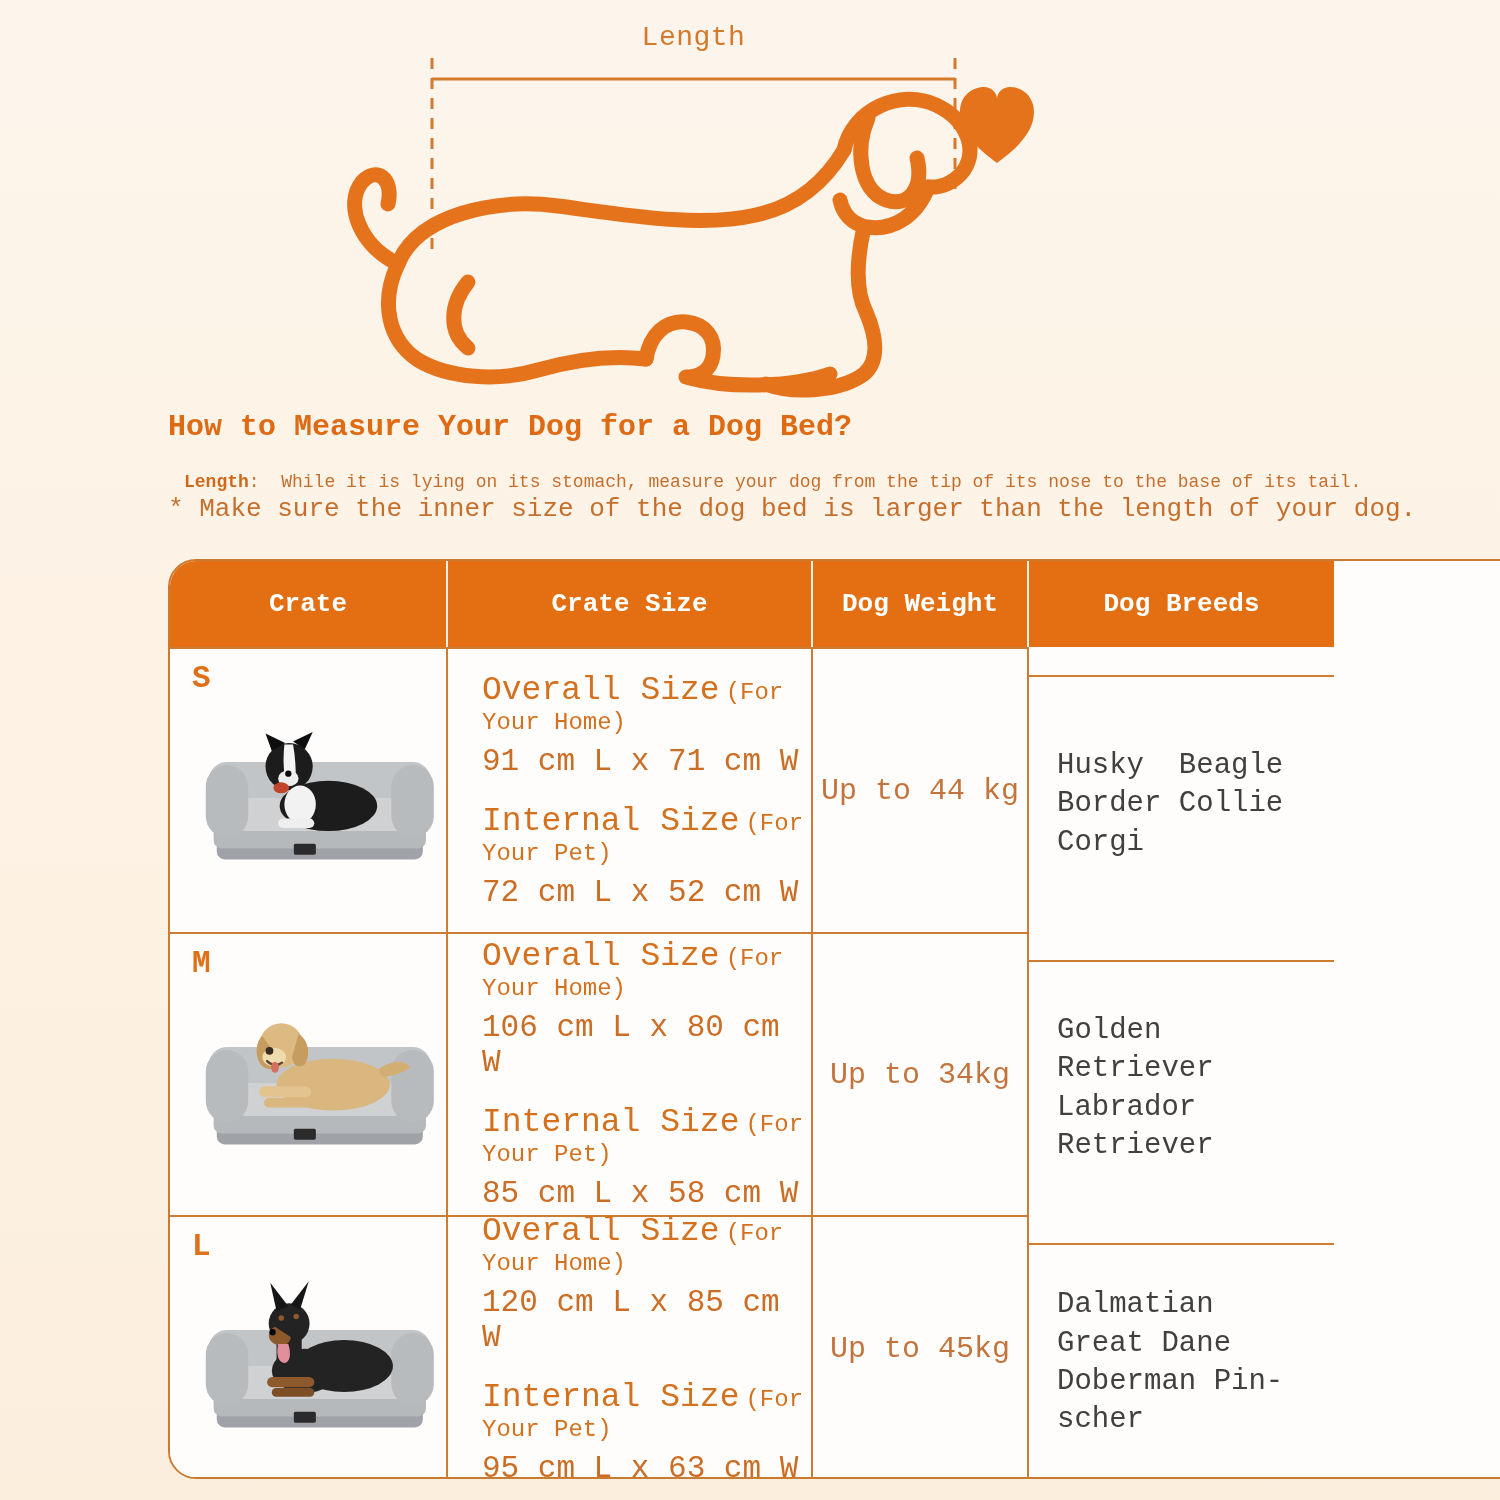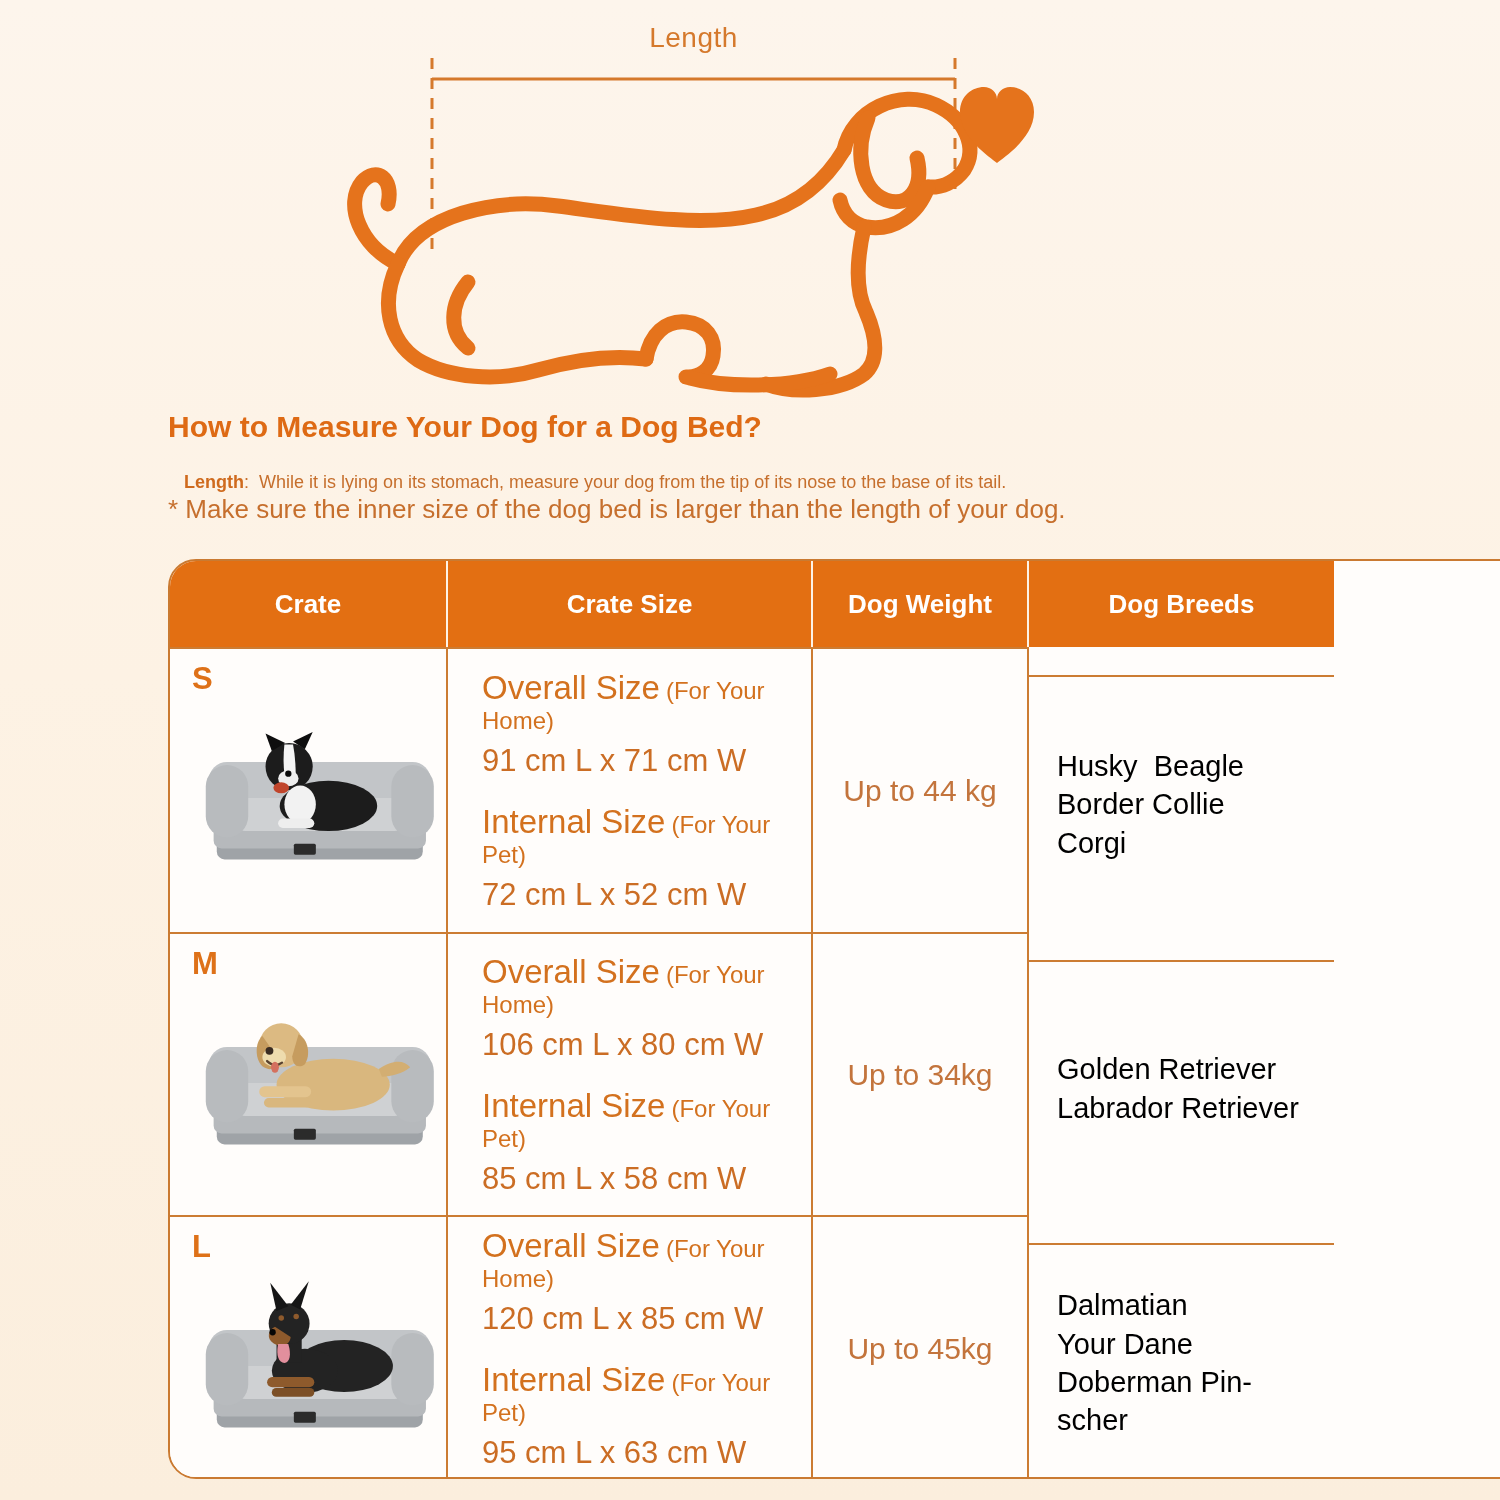--- a/index.html
+++ b/index.html
@@ -1,21 +1,21 @@
 <!DOCTYPE html>
 <html><head>
 <meta charset="utf-8">
 <style>
   html,body{margin:0;padding:0;background:#fdf3e8;}
   .page{
     position:relative;
     width:1500px;height:1500px;
     overflow:hidden;
     background:linear-gradient(180deg,#fdf5ec 0%, #fdf2e4 45%, #fbeedd 100%);
-    font-family:Liberation Sans, sans-serif;
+    font-family:Liberation Mono, monospace;
   }
   
   .art{position:absolute;left:0;top:0;width:1500px;height:430px;}
   .art svg{position:absolute;left:0;top:0;}
   .length-label{
     position:absolute;left:432px;top:22px;width:523px;
     text-align:center;font-size:28px;color:#d5792c;letter-spacing:.5px;
   }
   
   .heading{
@@ -54,21 +54,21 @@
   .size-letter{font-size:31px;font-weight:700;color:#de7118;line-height:1;}
   .bed-figure{display:block;margin:16px auto 0;}
   .size-cell{display:flex;flex-direction:column;justify-content:center;padding-left:34px;}
   .size-group+.size-group{margin-top:24px;}
   .size-label{font-size:33px;color:#d3711e;}
   .size-note{font-size:24px;color:#d3711e;margin-left:6px;}
   .size-value{font-size:31px;color:#cb6d24;margin-top:8px;}
   .weight-cell{display:flex;align-items:center;justify-content:center;
     font-size:30px;color:#c3743c;text-align:center;}
   .breeds-cell{display:flex;flex-direction:column;justify-content:center;
-    padding:0 16px 0 28px;font-size:29px;color:#000000;line-height:1.32;
+    padding:0 16px 0 28px;font-size:29px;color:#404040;line-height:1.32;
     white-space:pre-wrap;margin-top:28px;}
 </style>
 </head>
 <body>
 
 <div class="page">
 
   <div class="art">
     <svg width="1500" height="430" viewBox="0 0 1500 430">
 
@@ -228,19 +228,19 @@
       <div class="size-group">
         <span class="size-label">Internal Size</span><span class="size-note">(For Your Pet)</span>
         <div class="size-value">95 cm L x 63 cm W</div>
       </div>
     </div>
     <div class="cell weight-cell">
       <span>Up to 45kg</span>
     </div>
     <div class="cell last breeds-cell">
       <div>Dalmatian</div>
-      <div>Your Dane</div>
+      <div>Great Dane</div>
       <div>Doberman Pin-</div>
       <div>scher</div>
     </div>
 
   </div>
 </div>
 
 </body></html>

